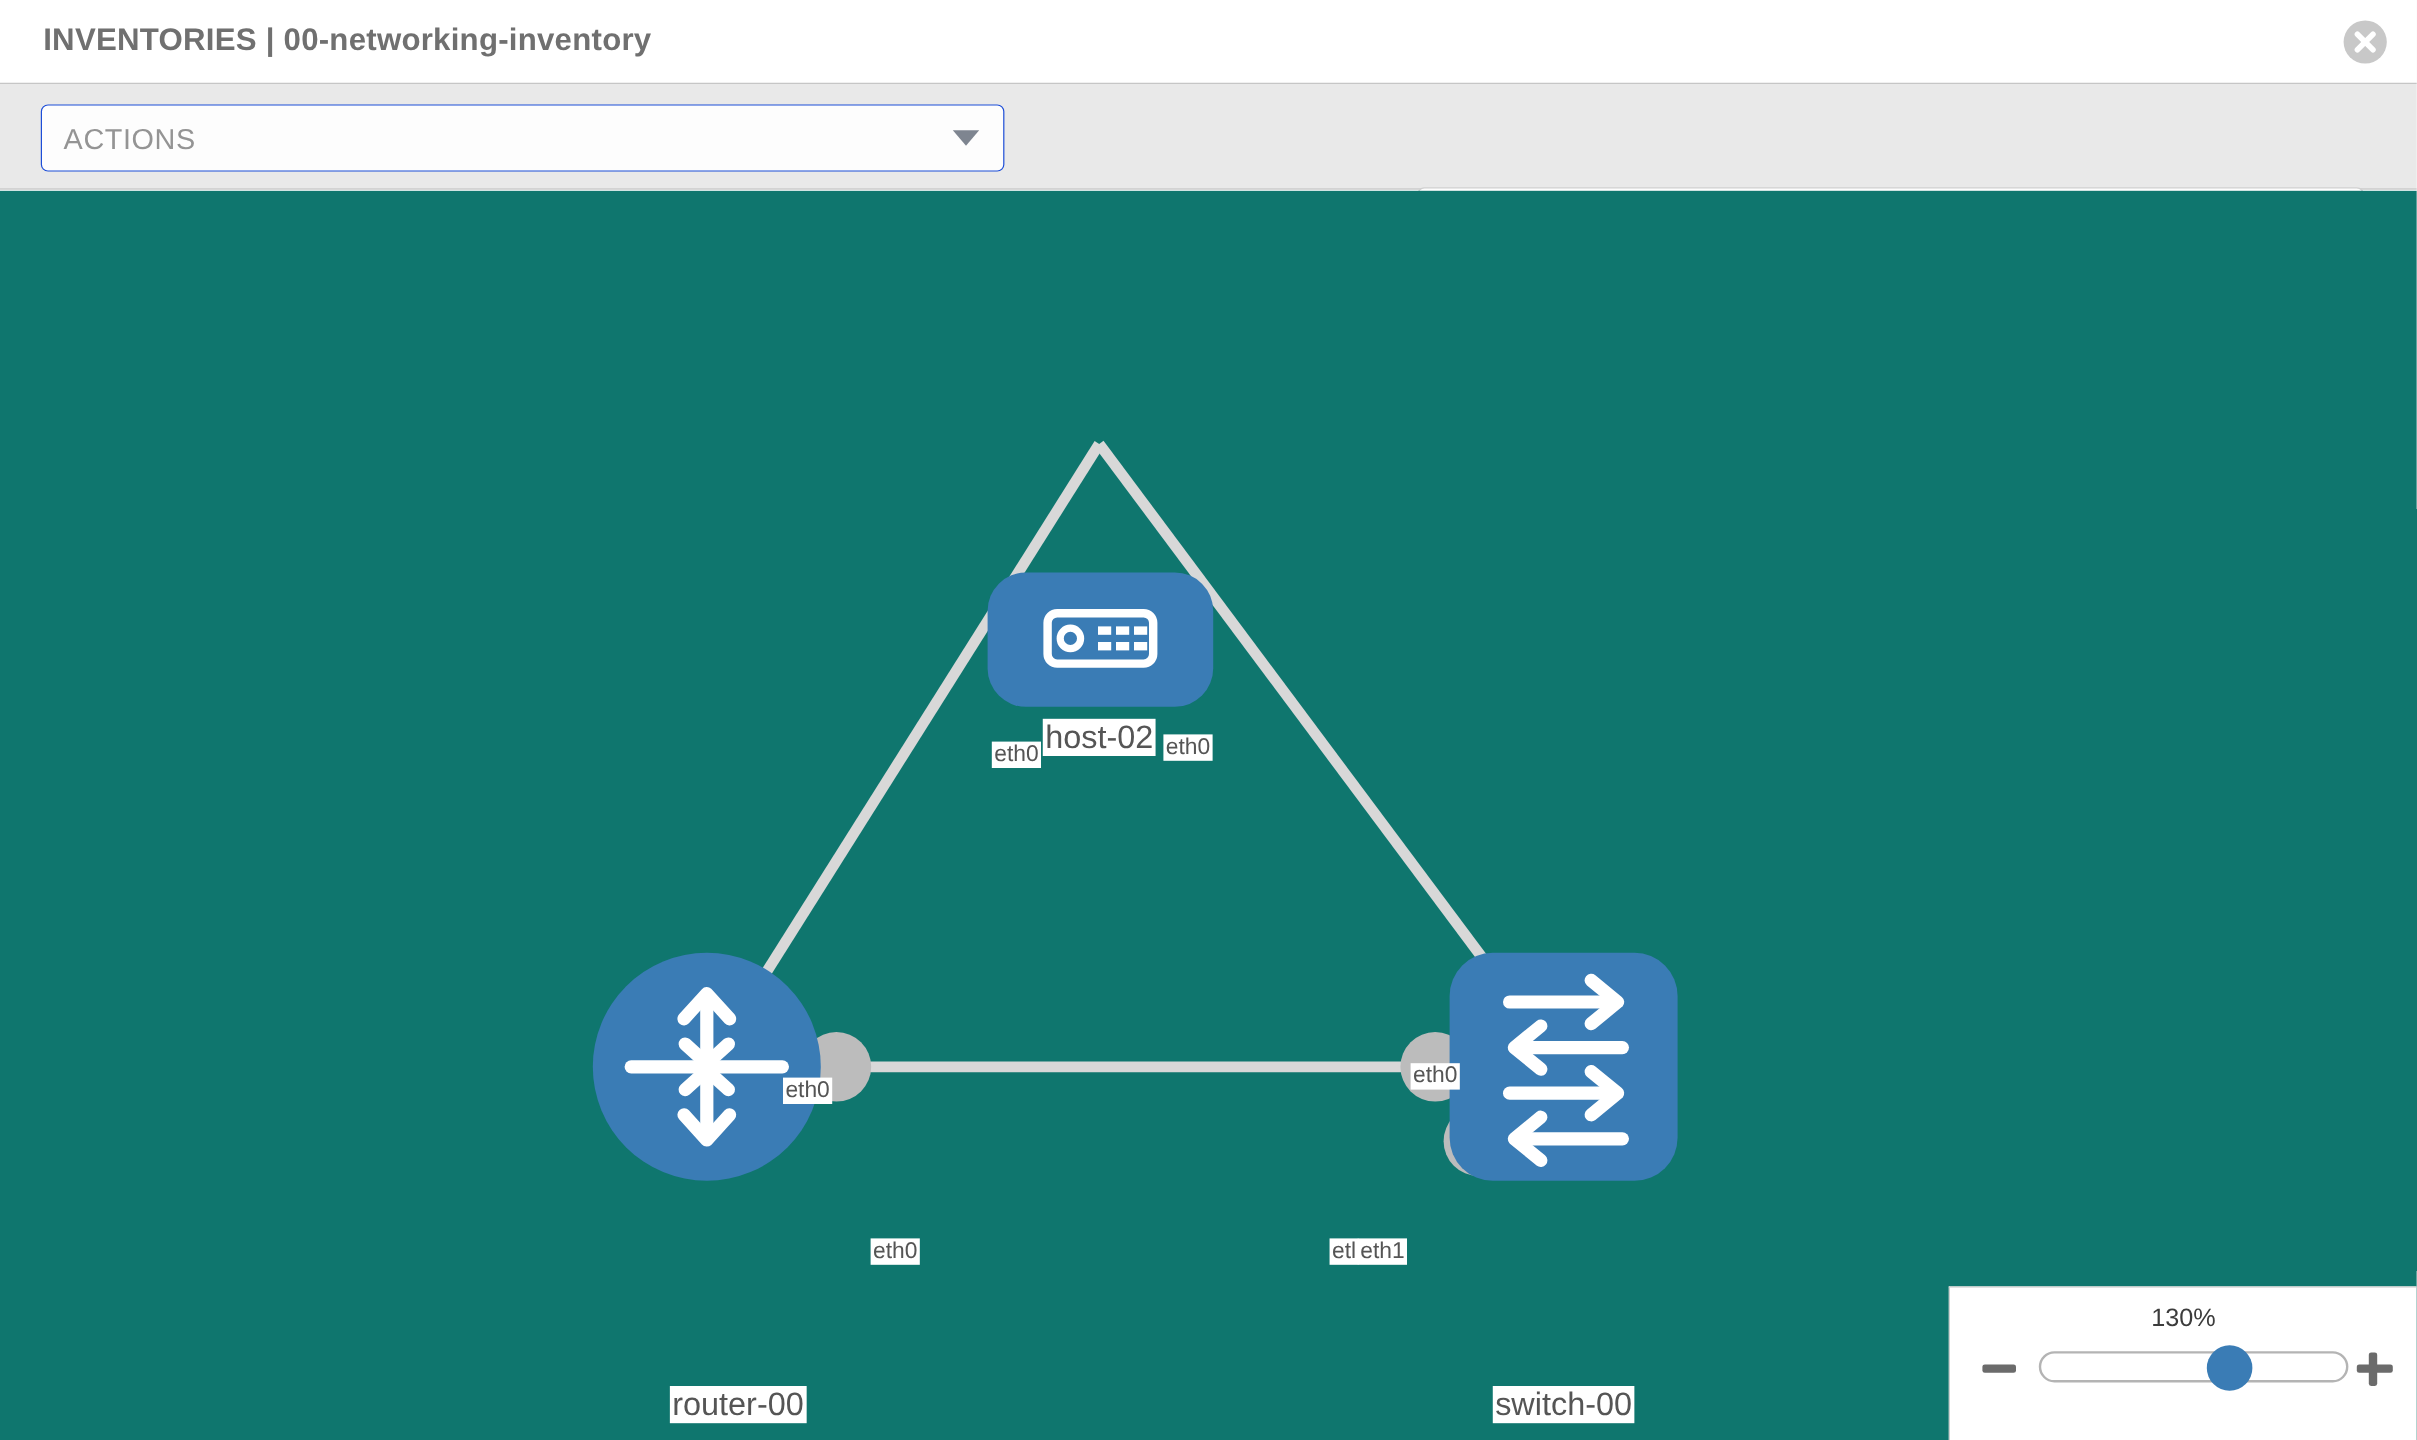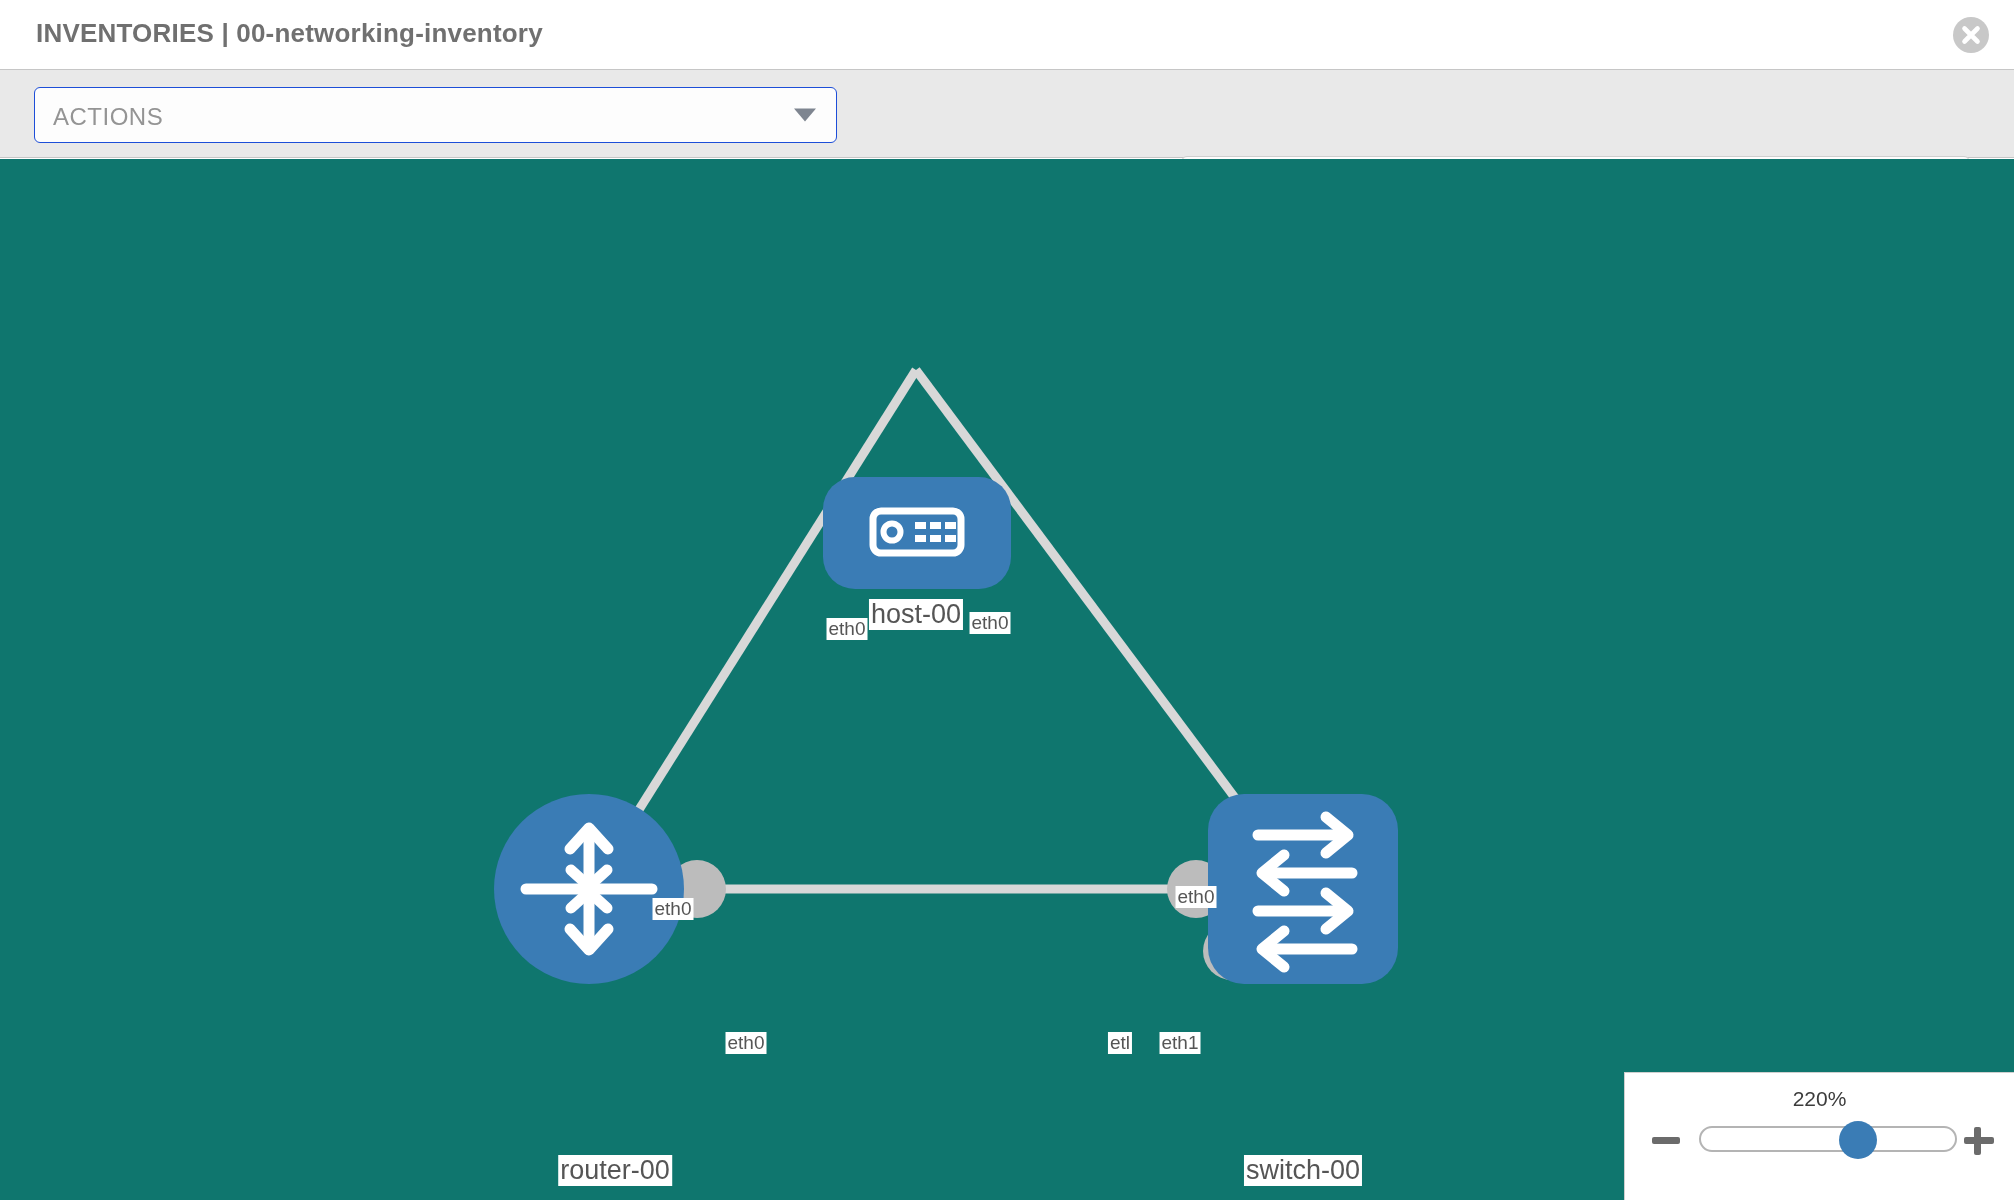--- a/index.html
+++ b/index.html
@@ -254,28 +254,28 @@
         </g>
       </g>
     </svg>
 
     <div class="iface-label" style="left:847px;  top:470px;">eth0</div>
     <div class="iface-label" style="left:990px;  top:464px;">eth0</div>
     <div class="iface-label" style="left:673px;  top:750px;">eth0</div>
     <div class="iface-label" style="left:1196px; top:738px;">eth0</div>
     <div class="iface-label" style="left:746px;  top:884px;">eth0</div>
     <div class="iface-label" style="left:1120px; top:884px;">etl</div>
-    <div class="iface-label" style="left:1180px; top:884px;text-align:right;">eth1</div>
-
-    <div class="node-label" style="left:916px;  top:440px;">host-00</div>
+    <div class="iface-label" style="left:1152px; top:884px;text-align:right;">eth1</div>
+
+    <div class="node-label" style="left:916px;  top:440px;">host-02</div>
     <div class="node-label" style="left:615px;  top:996px;">router-00</div>
     <div class="node-label" style="left:1303px; top:996px;">switch-00</div>
 
     <div class="zoom-widget">
-      <div class="zoom-level">220%</div>
+      <div class="zoom-level">130%</div>
       <div class="zoom-minus">
         <span class="bar"></span>
       </div>
       <div class="zoom-track">
         <div class="zoom-handle" id="zoom-handle" style="left: 62%;"></div>
       </div>
       <div class="zoom-plus">
         <span class="bar-h"></span>
         <span class="bar-v"></span>
       </div>

